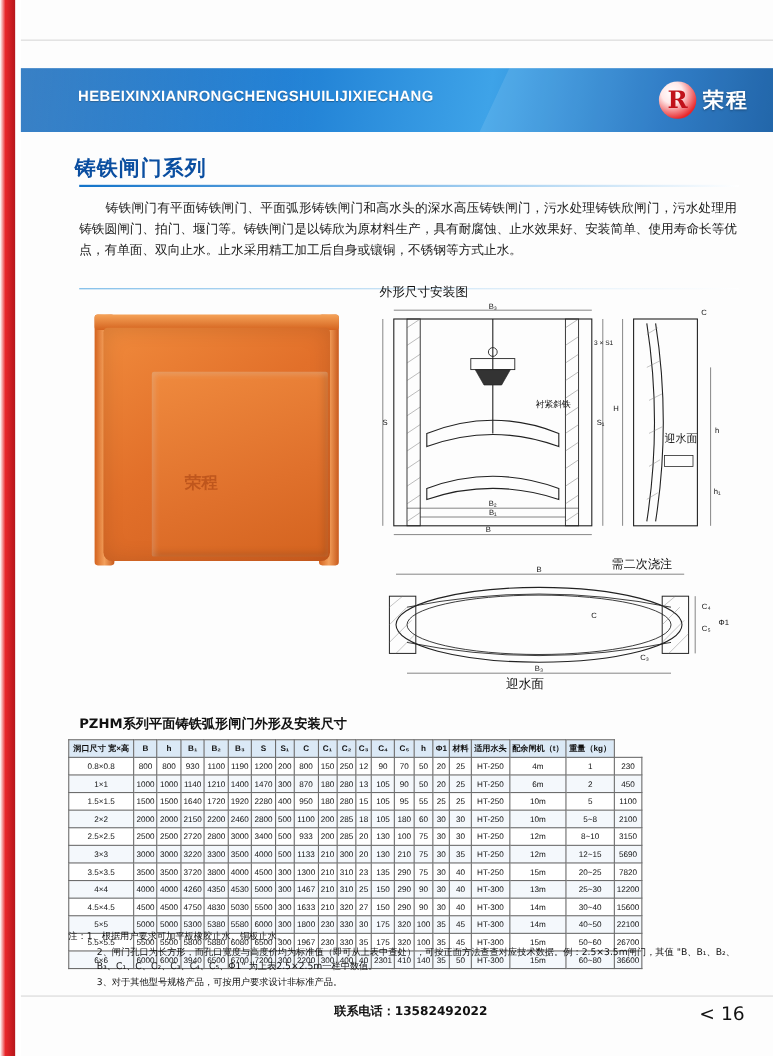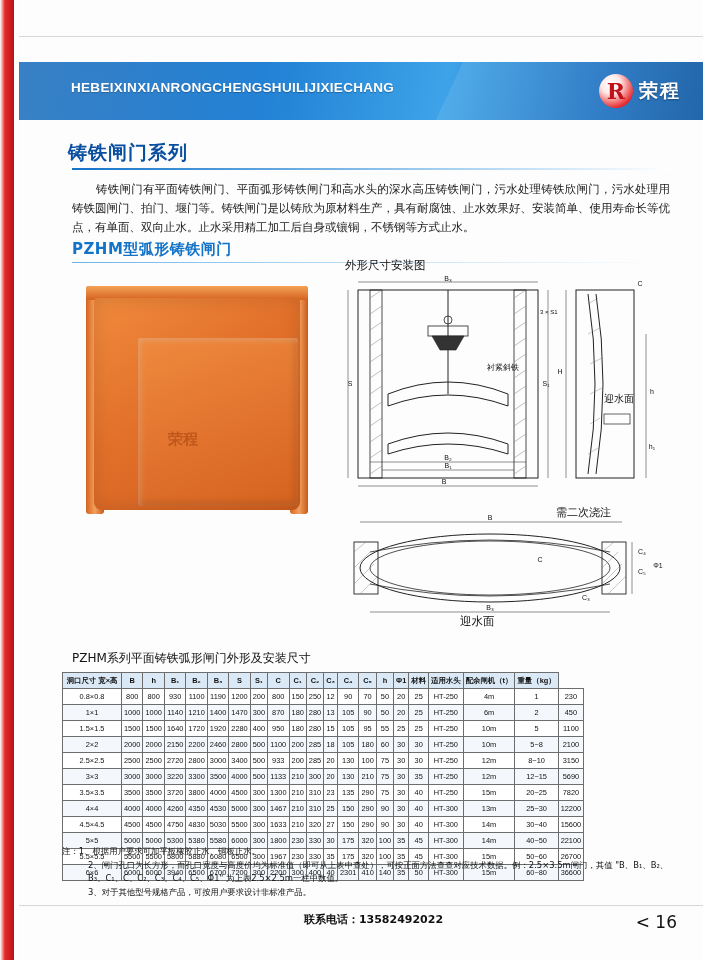--- a/index.html
+++ b/index.html
@@ -138,21 +138,21 @@
   
   .dwg{
     position:absolute;left:340px;top:274px;width:340px;height:230px;
   }
   .dwg2{
     position:absolute;left:340px;top:512px;width:340px;height:110px;
   }
 
   
   .tbl-title{
-    position:absolute;left:72px;top:650px;font-size:12px;font-weight:normal;color:#111;text-align:center;
+    position:absolute;left:72px;top:650px;font-size:12px;font-weight:bold;color:#111;text-align:center;
   }
   table.spec{
     position:absolute;left:62px;top:672px;
     border-collapse:collapse;
     font-size:7.4px;
     font-family:"Liberation Sans",sans-serif;
     color:#111;
   }
   table.spec th,table.spec td{
     border:1px solid #6d6d6d;
@@ -207,21 +207,20 @@
     <div class="header-pinyin">HEBEIXINXIANRONGCHENGSHUILIJIXIECHANG</div>
     <div class="logo-wrap">
       <div class="logo-mark">R</div>
       <div class="logo-text">荣程</div>
     </div>
   </div>
 
   <div class="sec-title">铸铁闸门系列</div>
   <div class="sec-underline"></div>
   <div class="intro">铸铁闸门有平面铸铁闸门、平面弧形铸铁闸门和高水头的深水高压铸铁闸门，污水处理铸铁欣闸门，污水处理用铸铁圆闸门、拍门、堰门等。铸铁闸门是以铸欣为原材料生产，具有耐腐蚀、止水效果好、安装简单、使用寿命长等优点，有单面、双向止水。止水采用精工加工后自身或镶铜，不锈钢等方式止水。</div>
-  <div class="sub-title">PZHM型弧形铸铁闸门</div>
   <div class="sub-underline"></div>
 
   <div class="gate-pic">
     <div class="gate-rail-l"></div>
     <div class="gate-rail-r"></div>
     <div class="gate-top-bar"></div>
     <div class="gate-body">
       <div class="gate-inner"></div>
     </div>
     <div class="gate-logo">荣程</div>

